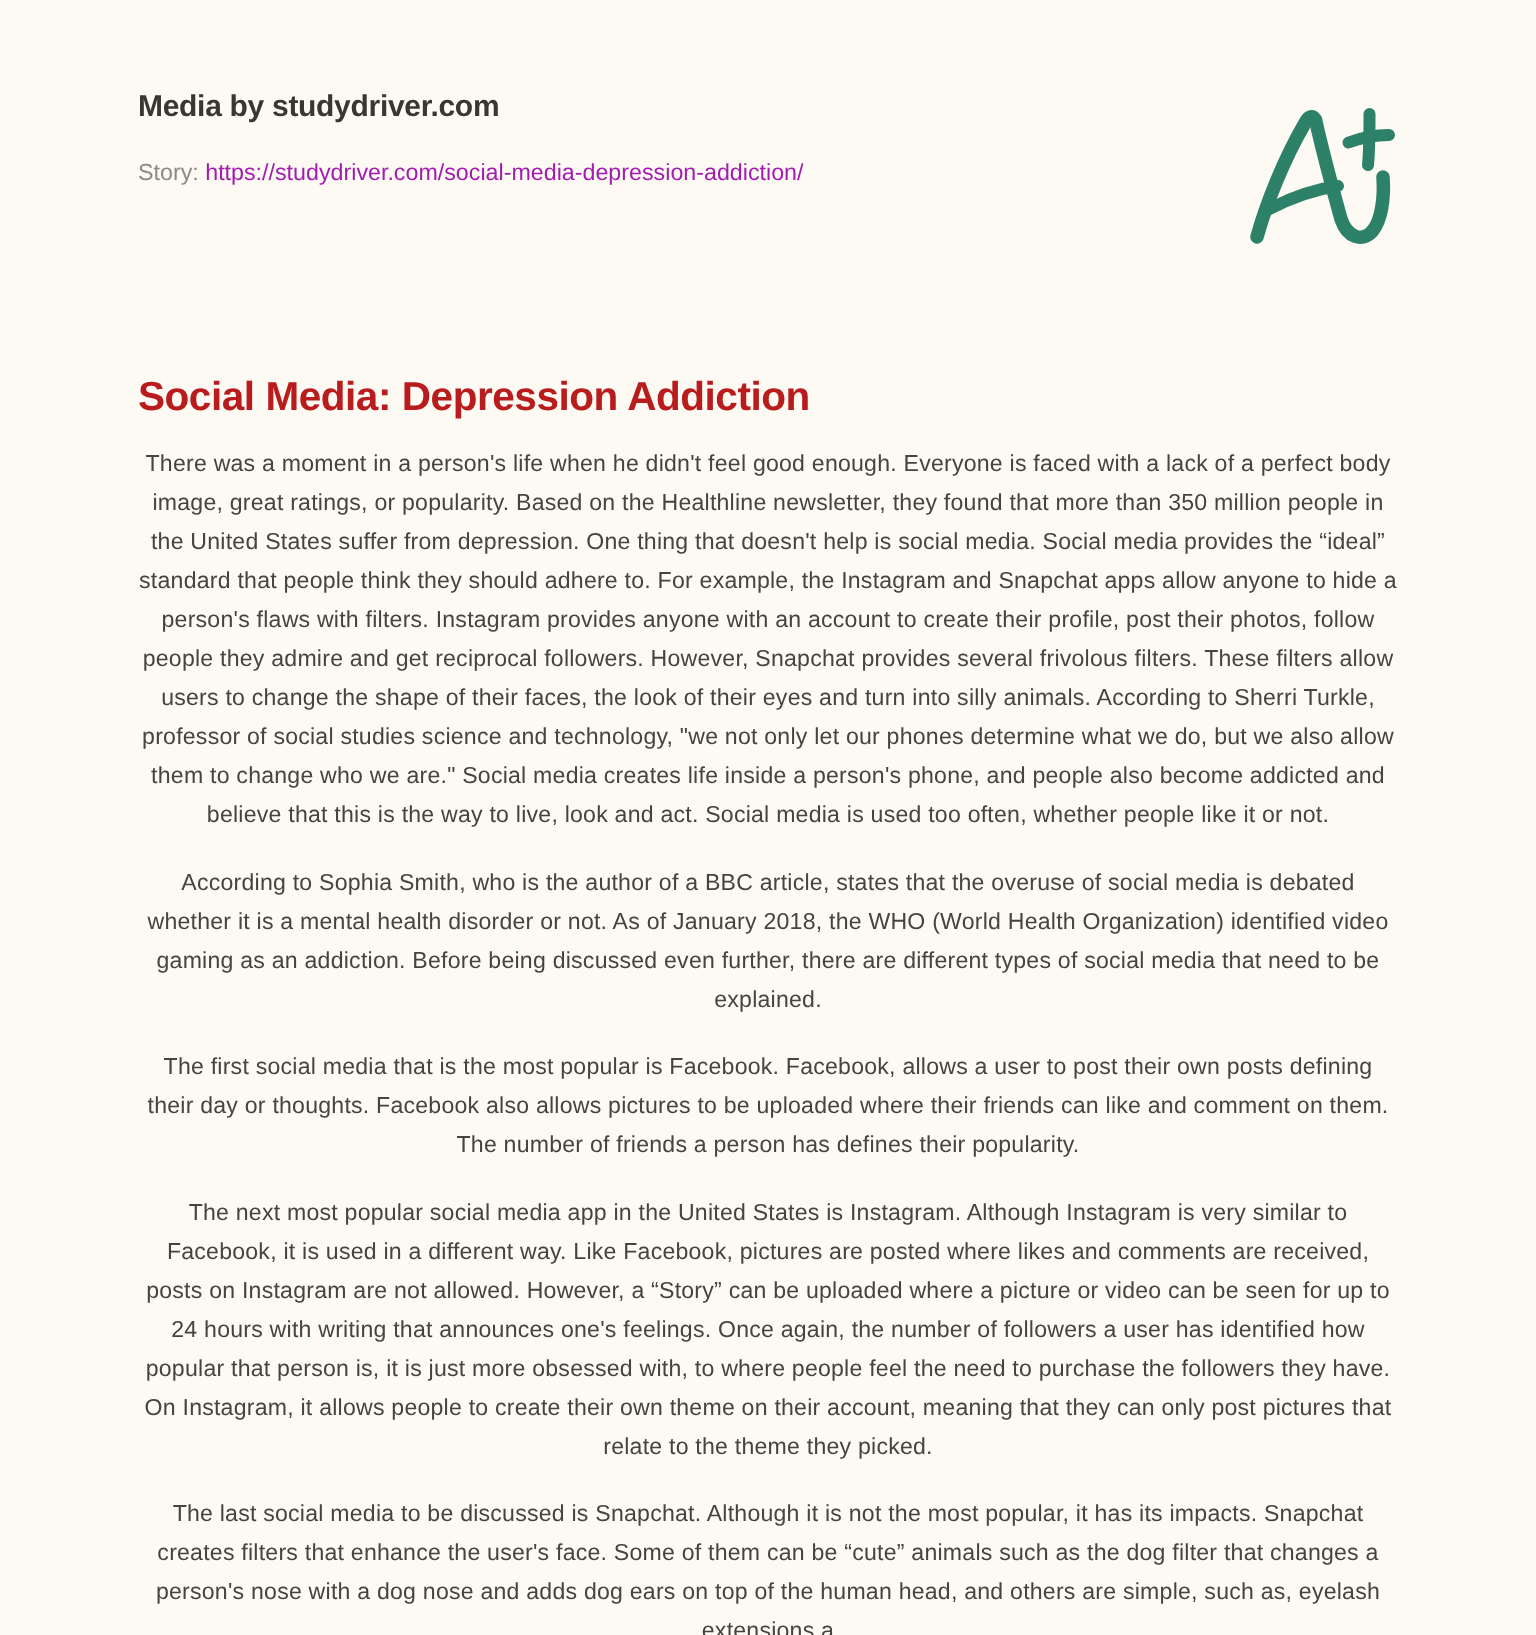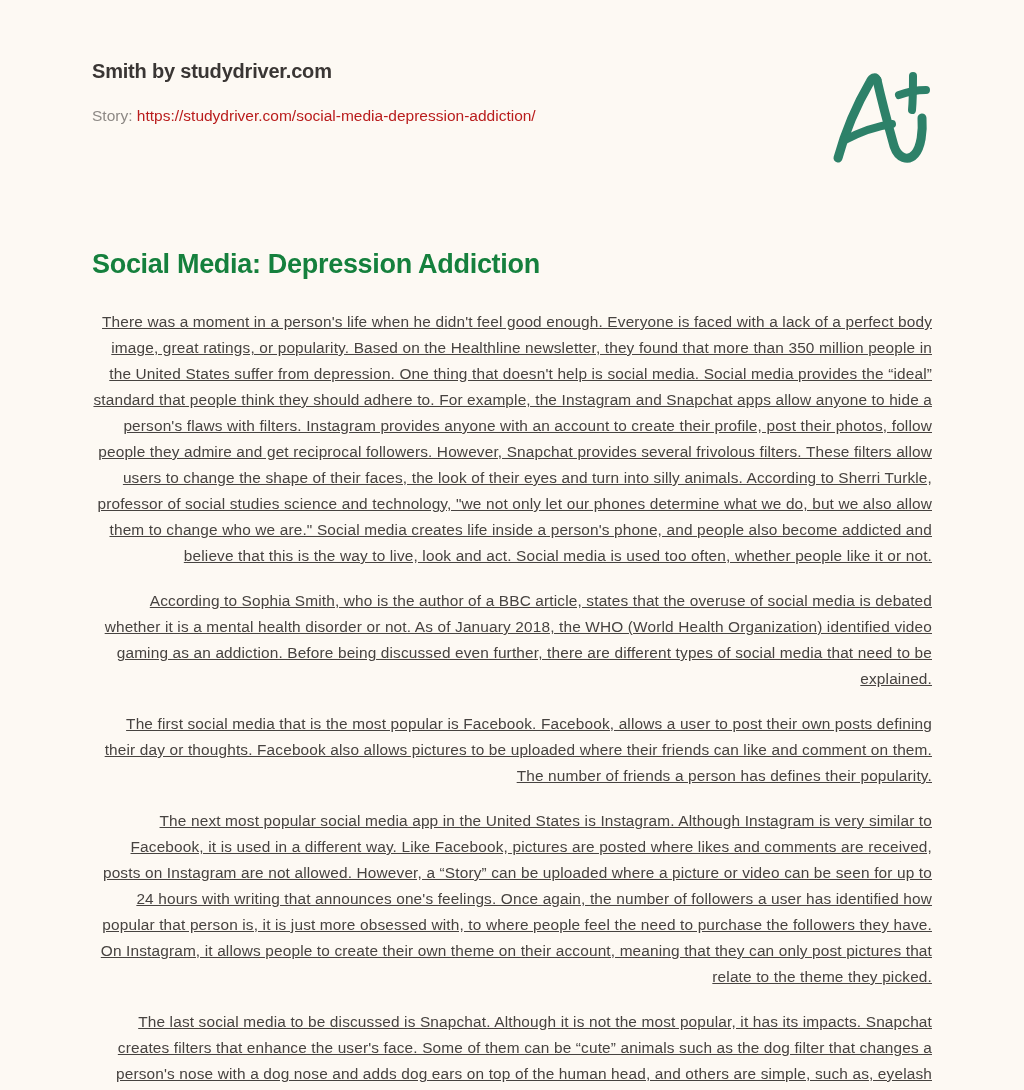--- a/index.html
+++ b/index.html
@@ -47,21 +47,21 @@
     line-height: 20px;
     color: #8d8985;
     white-space: nowrap;
   }
 
   .source-label {
     color: #8d8985;
   }
 
   .source-url {
-    color: #b91c1c;
+    color: #a21caf;
     text-decoration: none;
     text-align: center;
   }
 
   
   .logo {
     position: absolute;
     right: 84px;
     top: 62px;
     width: 120px;
@@ -77,47 +77,46 @@
   .essay {
     position: absolute;
     left: 92px;
     top: 247px;
     width: 840px;
   }
 
   .essay-title {
     font-size: 27px;
     font-weight: bold;
-    color: #15803d;
+    color: #b91c1c;
     letter-spacing: -0.3px;
     line-height: 34px;
-    margin: 0 0 28px 0;
+    margin: 0 0 16px 0;
   }
 
   .essay-body p {
     margin: 0 0 19px 0;
     font-size: 15.4px;
     line-height: 26px;
     color: #474340;
-    text-align: right;
+    text-align: center;
     letter-spacing: 0.01em;
-    text-decoration: underline;
   }
 
   .essay-body p:last-child {
     margin-bottom: 0;
   }
 </style>
 </head>
 <body>
 
 <div class="page">
 
   <div class="header">
-    <div class="brand-title">Smith by studydriver.com</div>
+    <div class="brand-title">Media by studydriver.com</div>
 
     <div class="source-line">
       <span class="source-label">Story:</span>
       <a class="source-url" href="#">https://studydriver.com/social-media-depression-addiction/</a>
     </div>
   </div>
 
   <div class="logo">
     <svg viewBox="0 0 120 110" aria-hidden="true">
       <g fill="none" stroke="#2d8169" stroke-linecap="round" stroke-linejoin="round">

